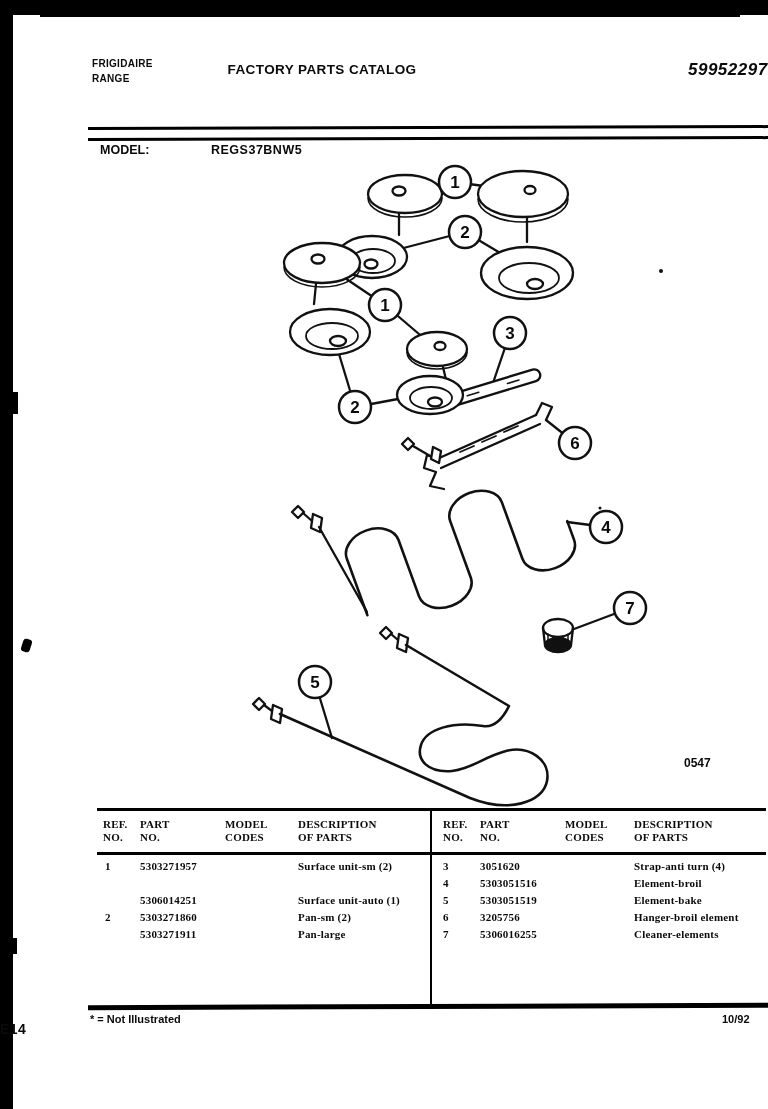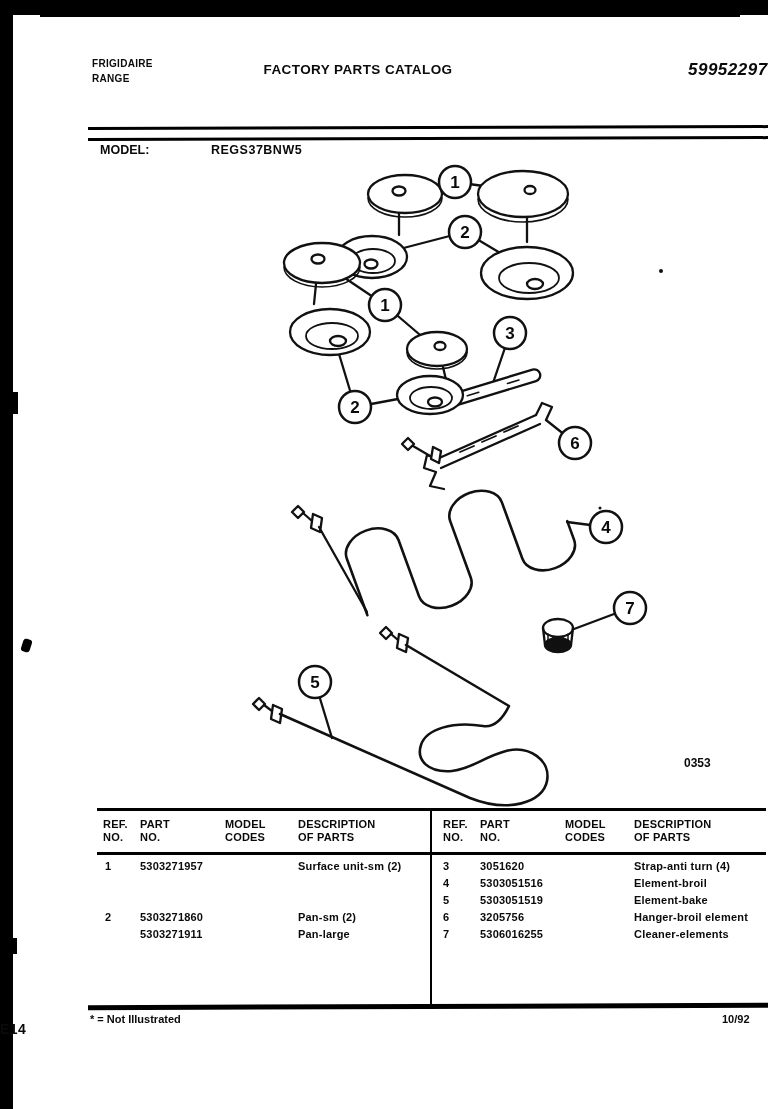--- a/index.html
+++ b/index.html
@@ -6,31 +6,31 @@
   body{
     width:768px;height:1109px;position:relative;background:#fff;overflow:hidden;
     font-family:"Liberation Sans",sans-serif;color:#0a0a0a;font-weight:bold;
   }
   .abs{position:absolute;}
   .topbar{left:0;top:0;width:768px;height:15px;background:#000;}
   .topbar-rag{left:40px;top:15px;width:700px;height:2px;background:#000;}
   .leftbar{left:0;top:0;width:13px;height:1109px;background:#000;}
   .edge-tick{background:#000;}
   .brand{left:92px;top:56px;font-size:10px;line-height:15px;letter-spacing:.3px;}
-  .title{left:0;top:62px;width:644px;text-align:center;font-size:13.5px;letter-spacing:.4px;padding-left:36px;}
+  .title{left:0;top:62px;width:644px;text-align:center;font-size:13.5px;letter-spacing:.4px;}
   .pubnum{left:688px;top:60px;font-size:17px;letter-spacing:.5px;white-space:nowrap;font-style:italic;}
   .hrule{left:88px;top:126px;width:680px;height:8px;border-top:3px solid #000;border-bottom:3px solid #000;transform:skewY(-0.15deg);}
   .model-label{left:92px;top:143px;font-size:12.5px;padding-left:8px;}
   .model-num{left:175px;top:143px;font-size:12.5px;letter-spacing:.5px;margin-left:36px;}
   .diagram-code{left:684px;top:756px;font-size:12px;}
   .blot{left:22px;top:639px;width:9px;height:13px;background:#000;border-radius:3px;transform:rotate(18deg);}
   svg text{font-family:"Liberation Sans",sans-serif;}
   .callout-num{font-size:17px;font-weight:bold;fill:#0a0a0a;text-anchor:middle;}
   
-  .tablewrap{left:88px;top:806px;width:680px;height:200px;font-size:11px;}
+  .tablewrap{left:88px;top:806px;width:680px;height:200px;font-size:11px;font-family:Liberation Serif, serif;}
   .tline{position:absolute;background:#000;}
   .th{position:absolute;white-space:pre-line;line-height:13px;font-size:11px;letter-spacing:.2px;}
   .trow{position:absolute;height:17px;width:680px;}
   .trow span{position:absolute;white-space:nowrap;letter-spacing:.2px;}
   .c-ref-l{left:17px;} .c-part-l{left:52px;} .c-codes-l{left:137px;} .c-desc-l{left:210px;}
   .c-ref-r{left:355px;} .c-part-r{left:392px;} .c-codes-r{left:477px;} .c-desc-r{left:546px;}
   .footnote{left:90px;top:1013px;font-size:11px;}
   .pagecode{left:0;top:1021px;width:768px;text-align:left;font-size:14px;letter-spacing:.5px;}
   .datecode{left:722px;top:1013px;font-size:11px;}
 </style>
@@ -211,21 +211,21 @@
     <g>
       <circle cx="315" cy="682" r="16" fill="#fff" stroke-width="2.5"></circle>
       <text class="callout-num" x="315" y="688" stroke="none" fill="#0a0a0a">5</text>
     </g>
 
     <circle cx="661" cy="271" r="2" fill="#111" stroke="none"></circle>
     <circle cx="600" cy="508" r="1.5" fill="#111" stroke="none"></circle>
   </g>
 </svg>
 
-<div class="abs diagram-code">0353</div>
+<div class="abs diagram-code">0547</div>
 
 <div class="abs tablewrap">
   <div class="tline" style="left:9px;top:2px;width:669px;height:2.5px;"></div>
   <div class="tline" style="left:9px;top:46px;width:669px;height:2.5px;"></div>
   <div class="tline" style="left:342px;top:2px;width:2px;height:196px;"></div>
 
   <div class="th c-ref-l" style="left:15px;top:12px;">REF.
 NO.</div>
   <div class="th c-part-l" style="left:52px;top:12px;">PART
 NO.</div>
@@ -242,20 +242,26 @@
 CODES</div>
   <div class="th" style="left:546px;top:12px;">DESCRIPTION
 OF PARTS</div>
 
   <div class="trow" style="top:54px">
     <span class="c-ref-l">1</span>
     <span class="c-part-l">5303271957</span>
     <span class="c-codes-l"></span>
     <span class="c-desc-l">Surface unit-sm (2)</span>
   </div>
+  <div class="trow" style="top:88px">
+    <span class="c-ref-l"></span>
+    <span class="c-part-l">5306014251</span>
+    <span class="c-codes-l"></span>
+    <span class="c-desc-l">Surface unit-auto (1)</span>
+  </div>
   <div class="trow" style="top:105px">
     <span class="c-ref-l">2</span>
     <span class="c-part-l">5303271860</span>
     <span class="c-codes-l"></span>
     <span class="c-desc-l">Pan-sm (2)</span>
   </div>
   <div class="trow" style="top:122px">
     <span class="c-ref-l"></span>
     <span class="c-part-l">5303271911</span>
     <span class="c-codes-l"></span>

